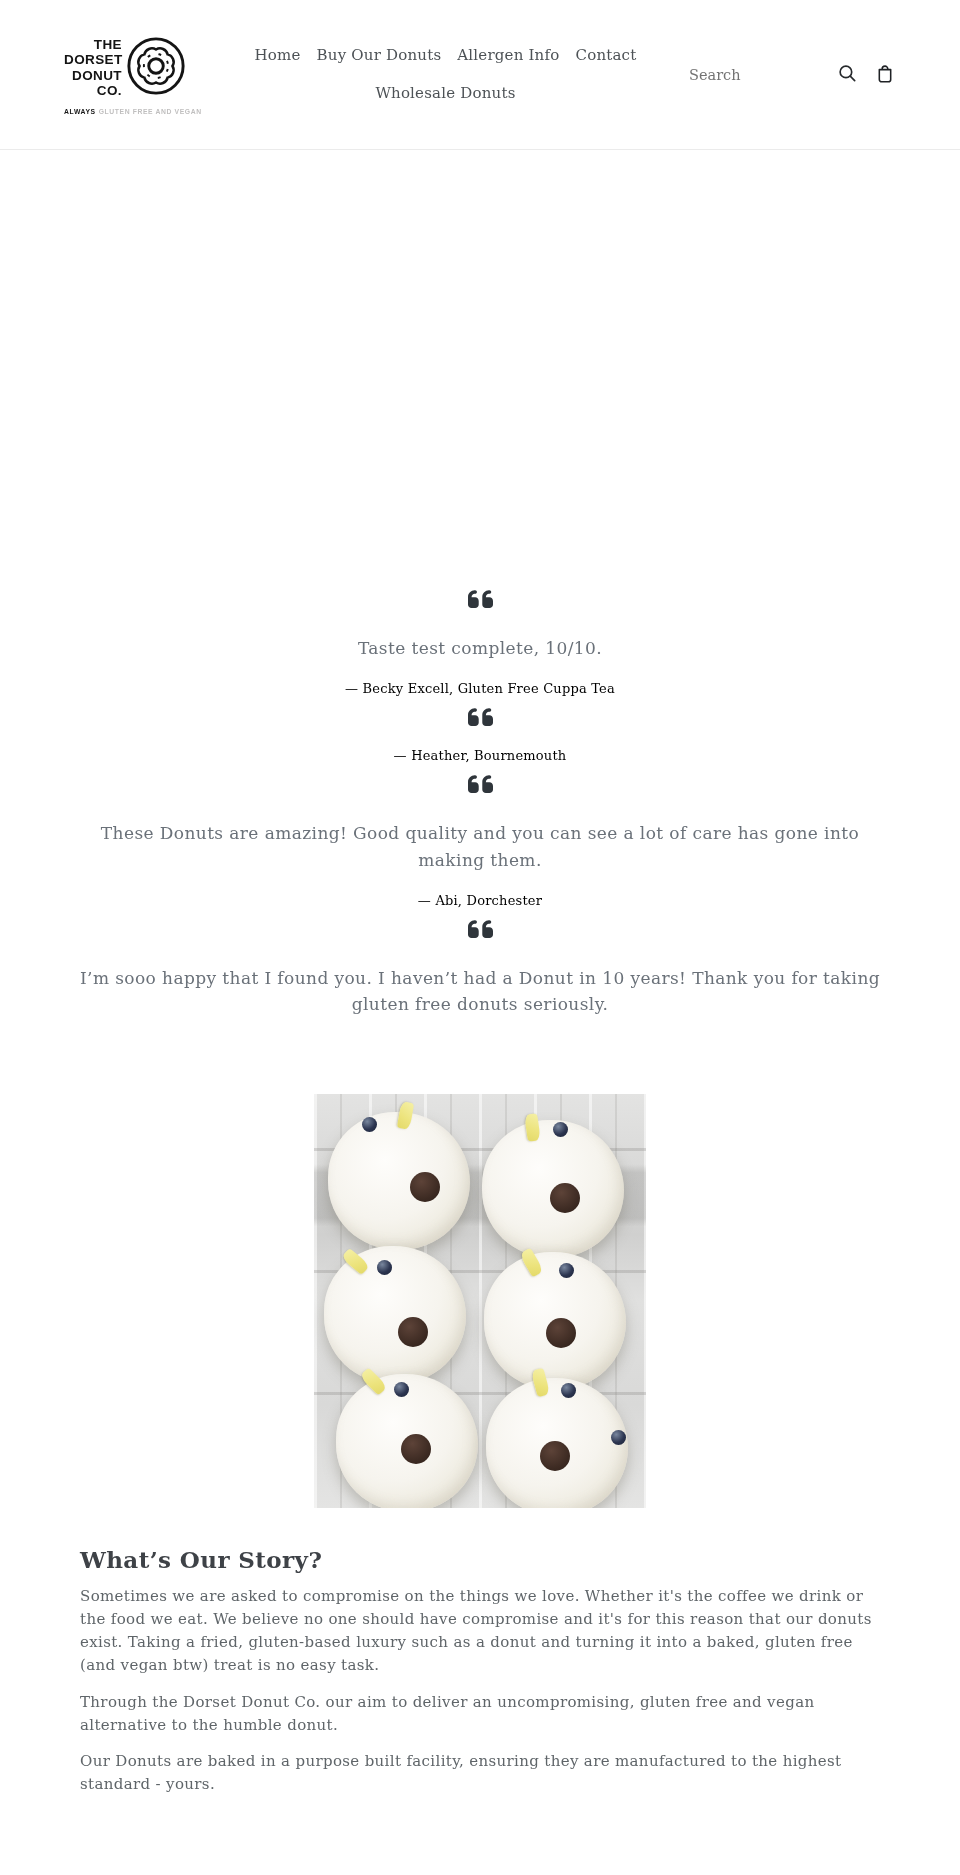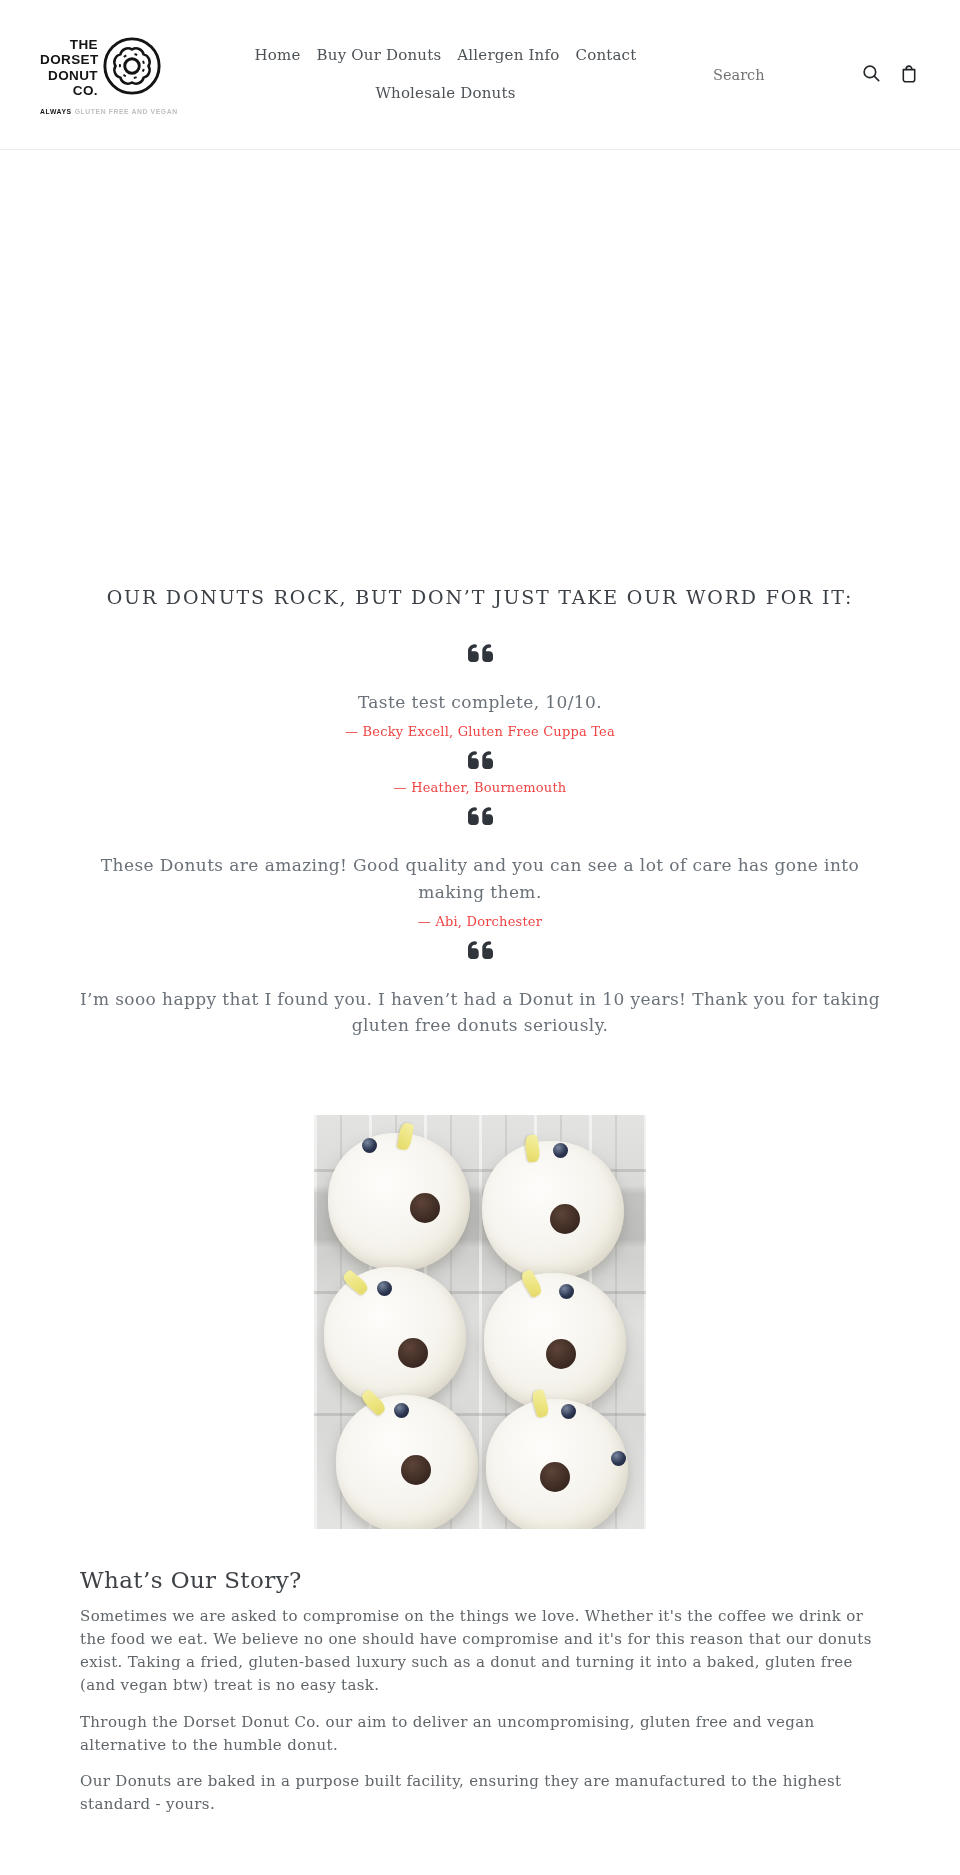--- a/index.html
+++ b/index.html
@@ -8,21 +8,21 @@
     background: #ffffff;
     font-family: "DejaVu Serif", "Liberation Serif", serif;
     position: relative;
   }
 
   
   .site-header {
     height: 150px;
     display: flex;
     align-items: center;
-    padding: 0 40px;
+    padding: 0 64px;
     border-bottom: 1px solid #ebebeb;
     box-shadow: 0 1px 2px rgba(0,0,0,0.04);
     background: #fff;
   }
   .logo { display: block; width: 150px; text-decoration: none; cursor: pointer; }
   .logo-main { display: flex; align-items: center; }
   .logo-words {
     text-align: right;
     font-family: "Liberation Sans", sans-serif;
     font-weight: 700;
@@ -104,23 +104,23 @@
   .quote-block { margin-top: 12px; }
   .q-icon { display: block; line-height: 0; }
   .q-text {
     margin-top: 25px;
     font-size: 17px;
     line-height: 1.55;
     color: #6a7179;
     letter-spacing: 0.4px;
   }
   .q-attr {
-    margin-top: 9px;
+    margin-top: 20px;
     font-size: 13px;
-    color: #ef4444;
+    color: #000000;
     letter-spacing: 0.2px;
   }
 
   
   .donut-photo {
     position: relative;
     width: 332px;
     height: 414px;
     margin: 76px auto 0;
     overflow: hidden;
@@ -167,21 +167,21 @@
   .d3 .hole { left: 52%; top: 52%; } .d3 .berry { left: 37%; top: 10%; } .d3 .lemon { left: 13%; top: 7%;  transform: rotate(40deg); }
   .d4 .hole { left: 44%; top: 48%; } .d4 .berry { left: 53%; top: 8%; }  .d4 .lemon { left: 24%; top: 3%;  transform: rotate(60deg); }
   .d5 .hole { left: 46%; top: 44%; } .d5 .berry { left: 41%; top: 6%; }  .d5 .lemon { left: 17%; top: 1%;  transform: rotate(45deg); }
   .d6 .hole { left: 38%; top: 46%; } .d6 .berry { left: 53%; top: 4%; }  .d6 .lemon { left: 29%; top: -1%; transform: rotate(75deg); }
   .d6 .berry.b2 { left: 88%; top: 38%; }
 
   
   .story { margin: 38px 80px 0; }
   .story h2 {
     font-size: 23px;
-    font-weight: 400;
+    font-weight: 700;
     color: #3e4247;
     letter-spacing: 0.4px;
     margin-bottom: 12px;
   }
   .story p {
     font-size: 15px;
     line-height: 1.55;
     color: #5f6569;
     letter-spacing: 0.35px;
     margin-bottom: 13px;
@@ -238,21 +238,20 @@
           <path d="M8.9 8.3 V7.6 a3.1 3.1 0 0 1 6.2 0 V8.3" stroke="#1f2225" stroke-width="1.7"></path>
         </svg>
       </span>
     </button>
   </div>
 </header>
 
 <section class="hero"></section>
 
 <section class="quotes-section">
-  <h1 class="q-heading">OUR DONUTS ROCK, BUT DON’T JUST TAKE OUR WORD FOR IT:</h1>
 
   <div class="quote-block first">
     <span class="q-icon">
       <svg width="25" height="20" viewBox="0 96 448 352">
           <path fill="#2f353b" d="M0 216C0 149.7 53.7 96 120 96l8 0c17.7 0 32 14.3 32 32s-14.3 32-32 32l-8 0c-30.9 0-56 25.1-56 56l0 8 64 0c35.3 0 64 28.7 64 64l0 64c0 35.3-28.7 64-64 64l-64 0c-35.3 0-64-28.7-64-64l0-32 0-32 0-72zm256 0c0-66.3 53.7-120 120-120l8 0c17.7 0 32 14.3 32 32s-14.3 32-32 32l-8 0c-30.9 0-56 25.1-56 56l0 8 64 0c35.3 0 64 28.7 64 64l0 64c0 35.3-28.7 64-64 64l-64 0c-35.3 0-64-28.7-64-64l0-32 0-32 0-72z"></path>
         </svg>
     </span>
     <p class="q-text">Taste test complete, 10/10.</p>
     <p class="q-attr">— Becky Excell, Gluten Free Cuppa Tea</p>
   </div>

